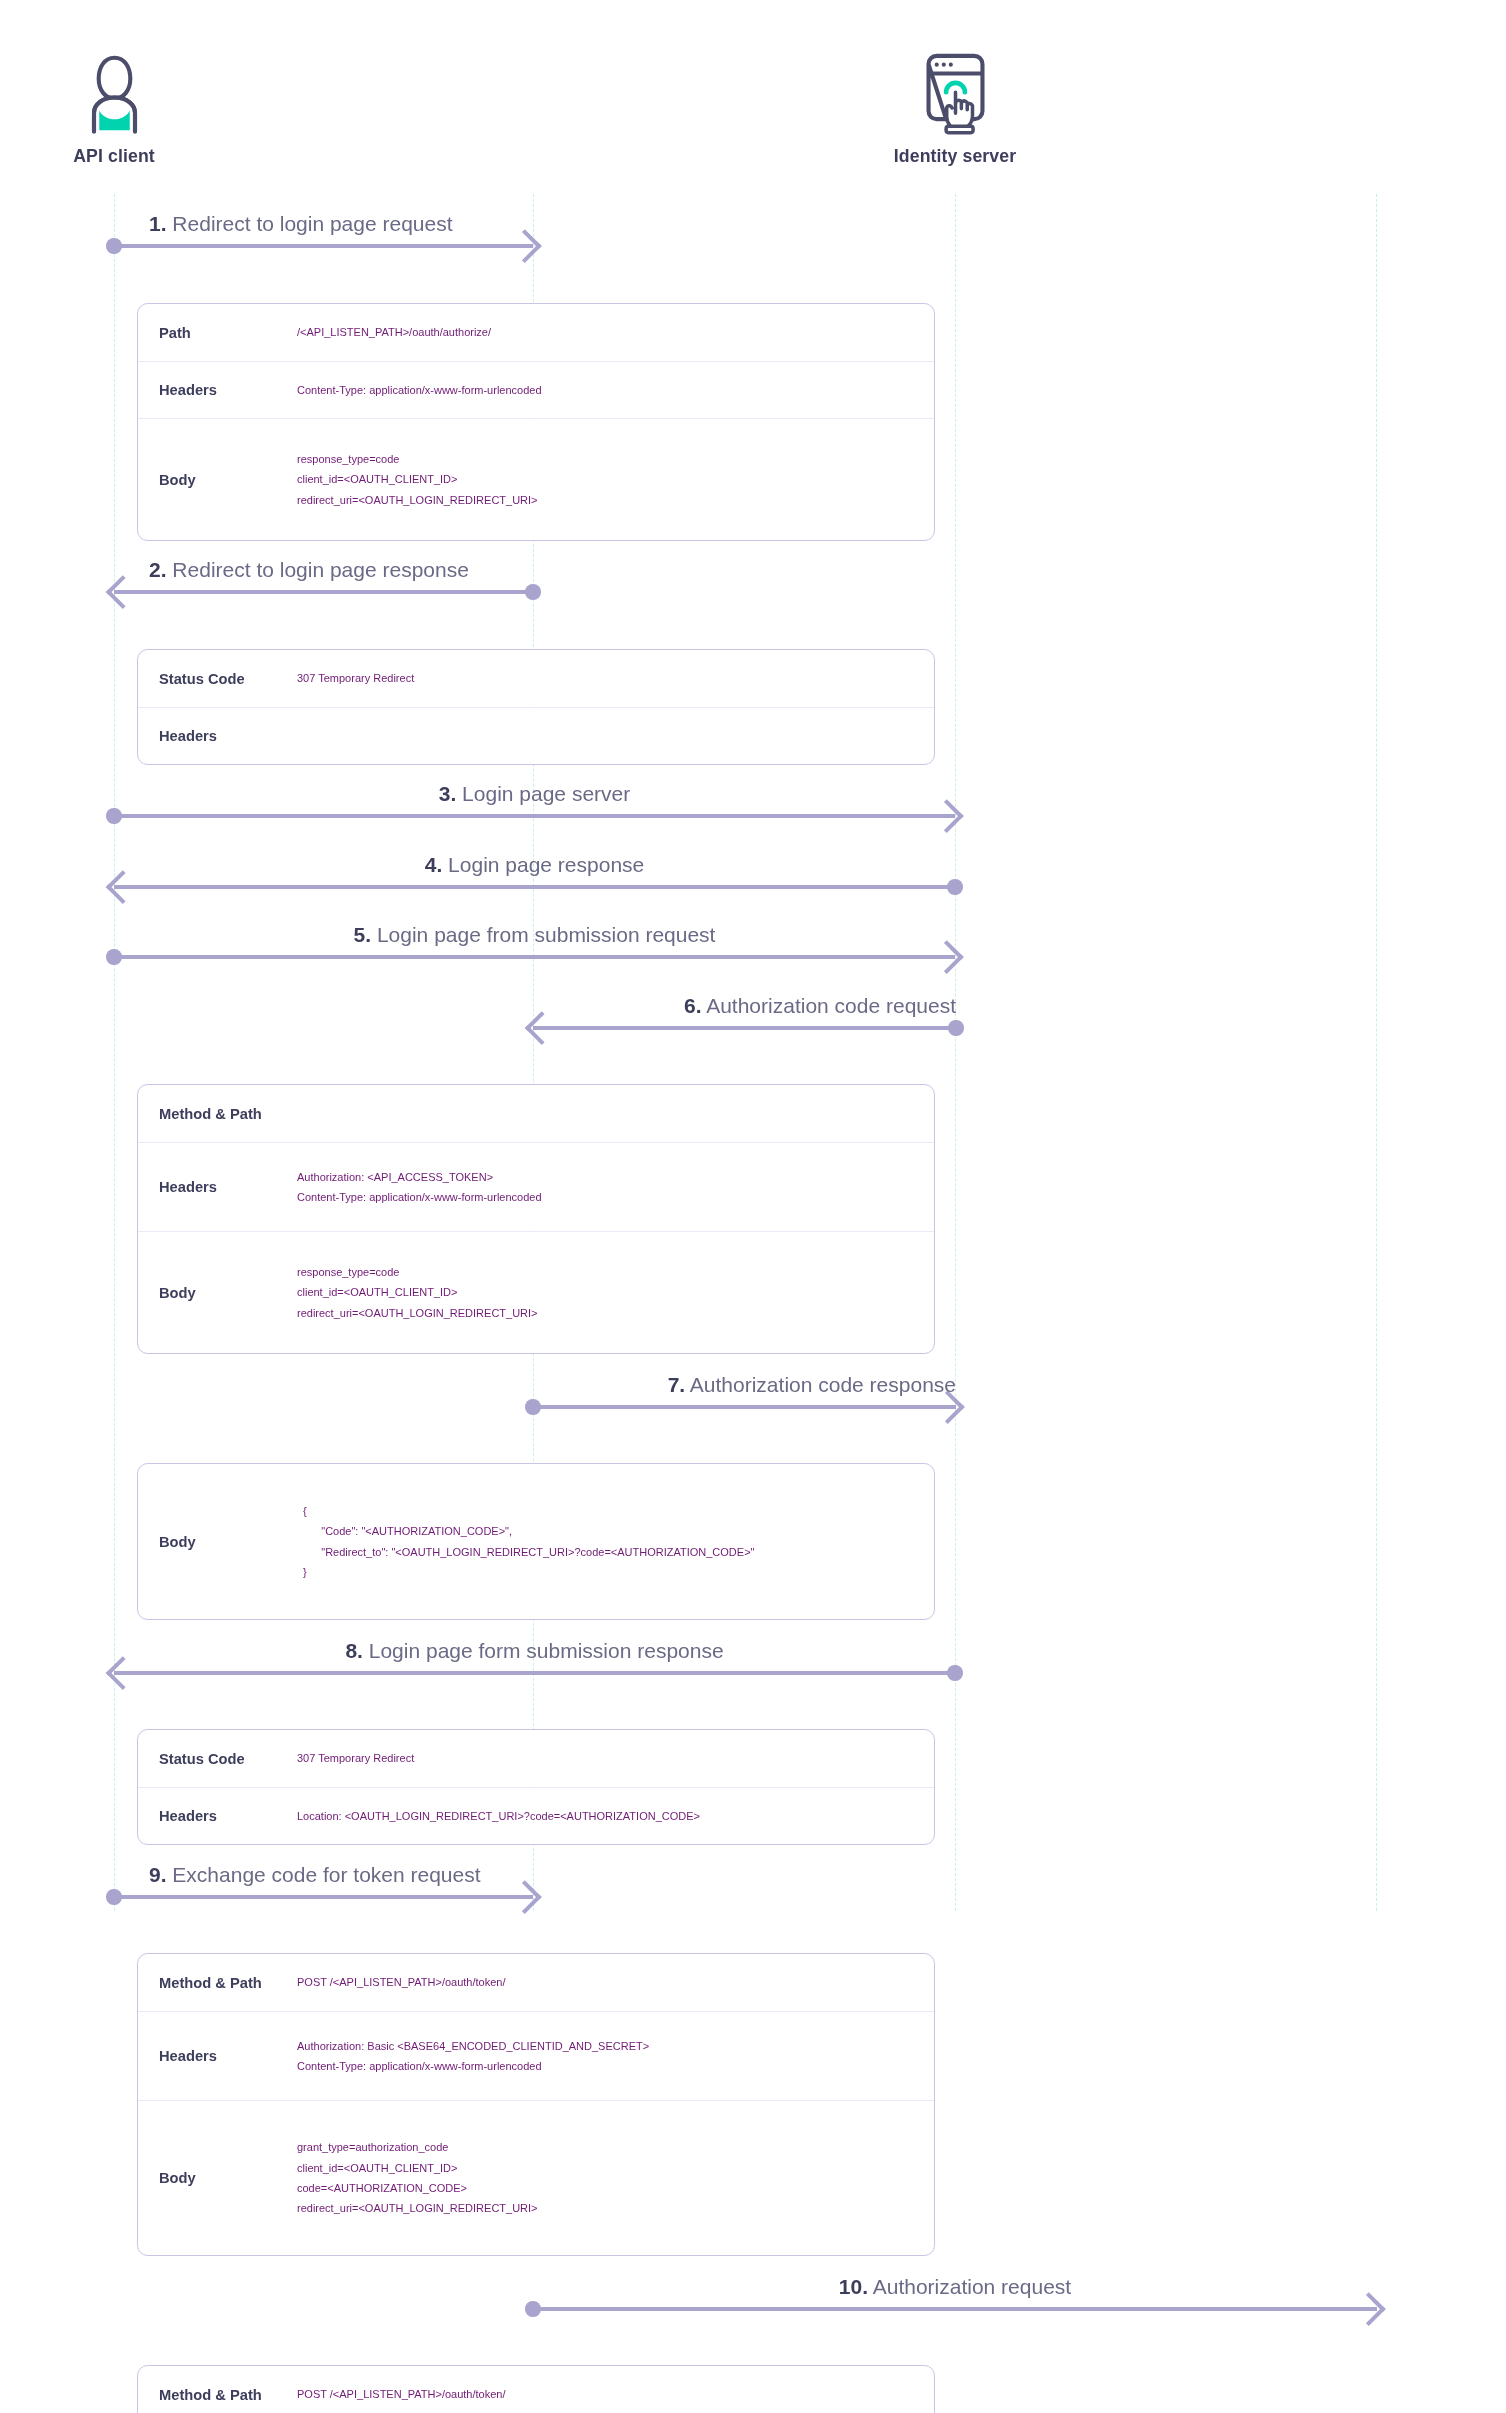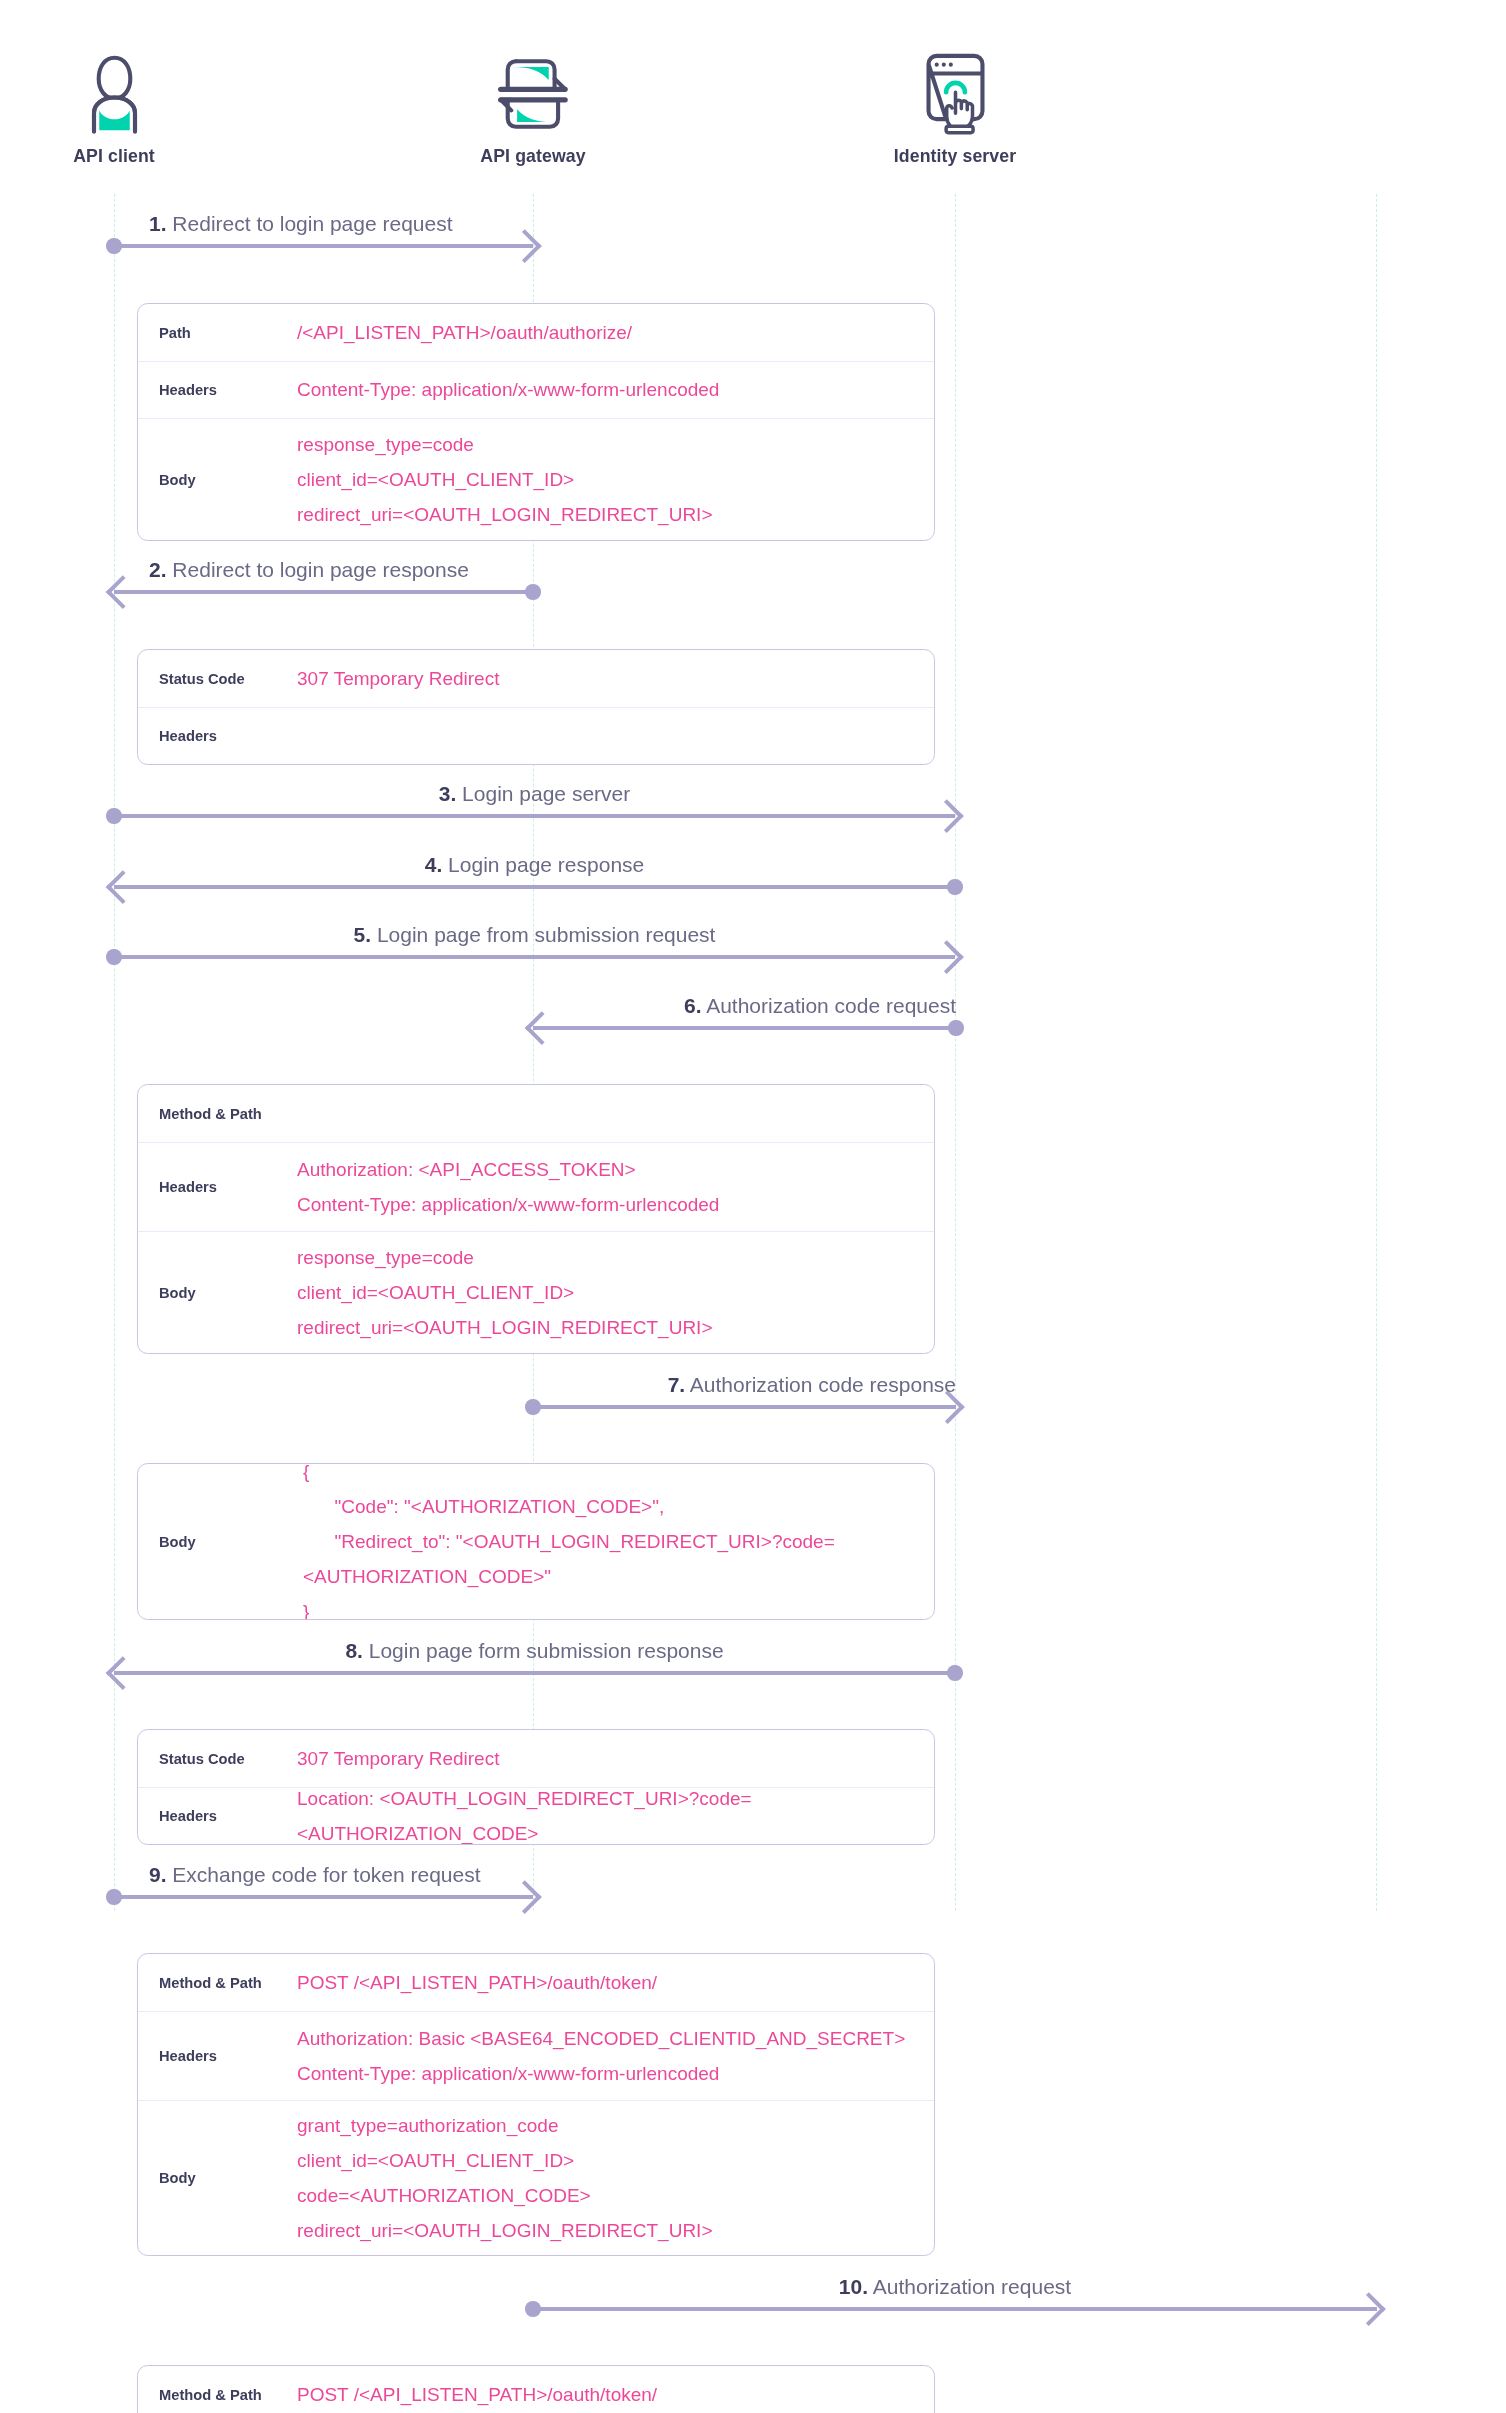--- a/index.html
+++ b/index.html
@@ -133,22 +133,22 @@
     flex: 0 0 159px;
     padding: 0 0 0 21px;
     font-size: 14.7px;
     font-weight: bold;
     color: #3d3d5c;
     box-sizing: border-box;
   }
   .detail-val {
     flex: 1 1 auto;
     padding: 15.3px 17.7px 15.3px 0;
-    font-size: 19px;
-    color: #ec4899;
+    font-size: 11px;
+    color: #701a75;
     line-height: 1.85;
     white-space: pre-wrap;
     box-sizing: border-box;
   }
   .detail-val.indented { padding-left: 5.9px; }
 </style>
 </head>
 <body>
 
 <div id="diagram">
@@ -158,36 +158,20 @@
         <svg width="65" height="82" viewBox="0 0 110 140">
       <path d="M55 8 C38 8 28 24 28 44 C28 64 40 78 55 78 C70 78 82 64 82 44 C82 24 72 8 55 8 Z" fill="#fff" stroke="#4c4c6b" stroke-width="7"></path>
       <path d="M20 134 L20 102 C20 88 34 76 55 76 C76 76 90 88 90 102 L90 134" fill="#fff" stroke="#4c4c6b" stroke-width="7" stroke-linecap="round"></path>
       <path d="M29 98 C38 118 72 118 81 98 L81 132 L29 132 Z" fill="#00d3ae"></path>
       <path d="M20 134 L20 102 C20 88 34 76 55 76 C76 76 90 88 90 102 L90 134" fill="none" stroke="#4c4c6b" stroke-width="7" stroke-linecap="round"></path>
     </svg>
       </div>
       <div class="participant-label">API client</div>
     </div>
     <div class="lifeline" style="left: 533px;"></div>
-    <div class="participant" style="left: 533px;">
-      <div class="participant-icon">
-        <svg width="71" height="82" viewBox="0 0 120 140">
-      <path d="M30 14 L82 14 C90 14 96 20 96 28 L96 58" fill="#fff" stroke="#4c4c6b" stroke-width="7" stroke-linecap="round"></path>
-      <path d="M30 14 C22 14 16 20 16 28 L16 58" fill="none" stroke="#4c4c6b" stroke-width="7" stroke-linecap="round"></path>
-      <path d="M26 24 C52 24 72 30 86 46 L86 24 Z" fill="#00d3ae"></path>
-      <path d="M96 44 L114 62 L96 62" fill="none" stroke="#4c4c6b" stroke-width="7" stroke-linejoin="round" stroke-linecap="round"></path>
-      <line x1="4" y1="62" x2="114" y2="62" stroke="#4c4c6b" stroke-width="9" stroke-linecap="round"></line>
-      <line x1="4" y1="80" x2="114" y2="80" stroke="#4c4c6b" stroke-width="9" stroke-linecap="round"></line>
-      <path d="M22 80 L4 80 L22 98" fill="none" stroke="#4c4c6b" stroke-width="7" stroke-linejoin="round" stroke-linecap="round"></path>
-      <path d="M92 118 C66 118 46 112 32 96 L32 118 Z" fill="#00d3ae"></path>
-      <path d="M16 84 L16 112 C16 120 22 126 30 126 L88 126 C96 126 102 120 102 112 L102 84" fill="none" stroke="#4c4c6b" stroke-width="7" stroke-linecap="round"></path>
-    </svg>
-      </div>
-      <div class="participant-label">API gateway</div>
-    </div>
     <div class="lifeline" style="left: 955px;"></div>
     <div class="participant" style="left: 955px;">
       <div class="participant-icon">
         <svg width="71" height="85" viewBox="0 0 120 145">
       <path d="M14 24 C14 16 20 10 28 10 L92 10 C100 10 106 16 106 24 L106 104 C106 112 100 118 92 118 L70 118
                M44 118 L28 118 C20 118 14 112 14 104 L14 24 Z" fill="#fff" stroke="#4c4c6b" stroke-width="7" stroke-linecap="round"></path>
       <line x1="14" y1="40" x2="106" y2="40" stroke="#4c4c6b" stroke-width="7"></line>
       <circle cx="28" cy="25" r="3.5" fill="#4c4c6b"></circle>
       <circle cx="40" cy="25" r="3.5" fill="#4c4c6b"></circle>
       <circle cx="52" cy="25" r="3.5" fill="#4c4c6b"></circle>

